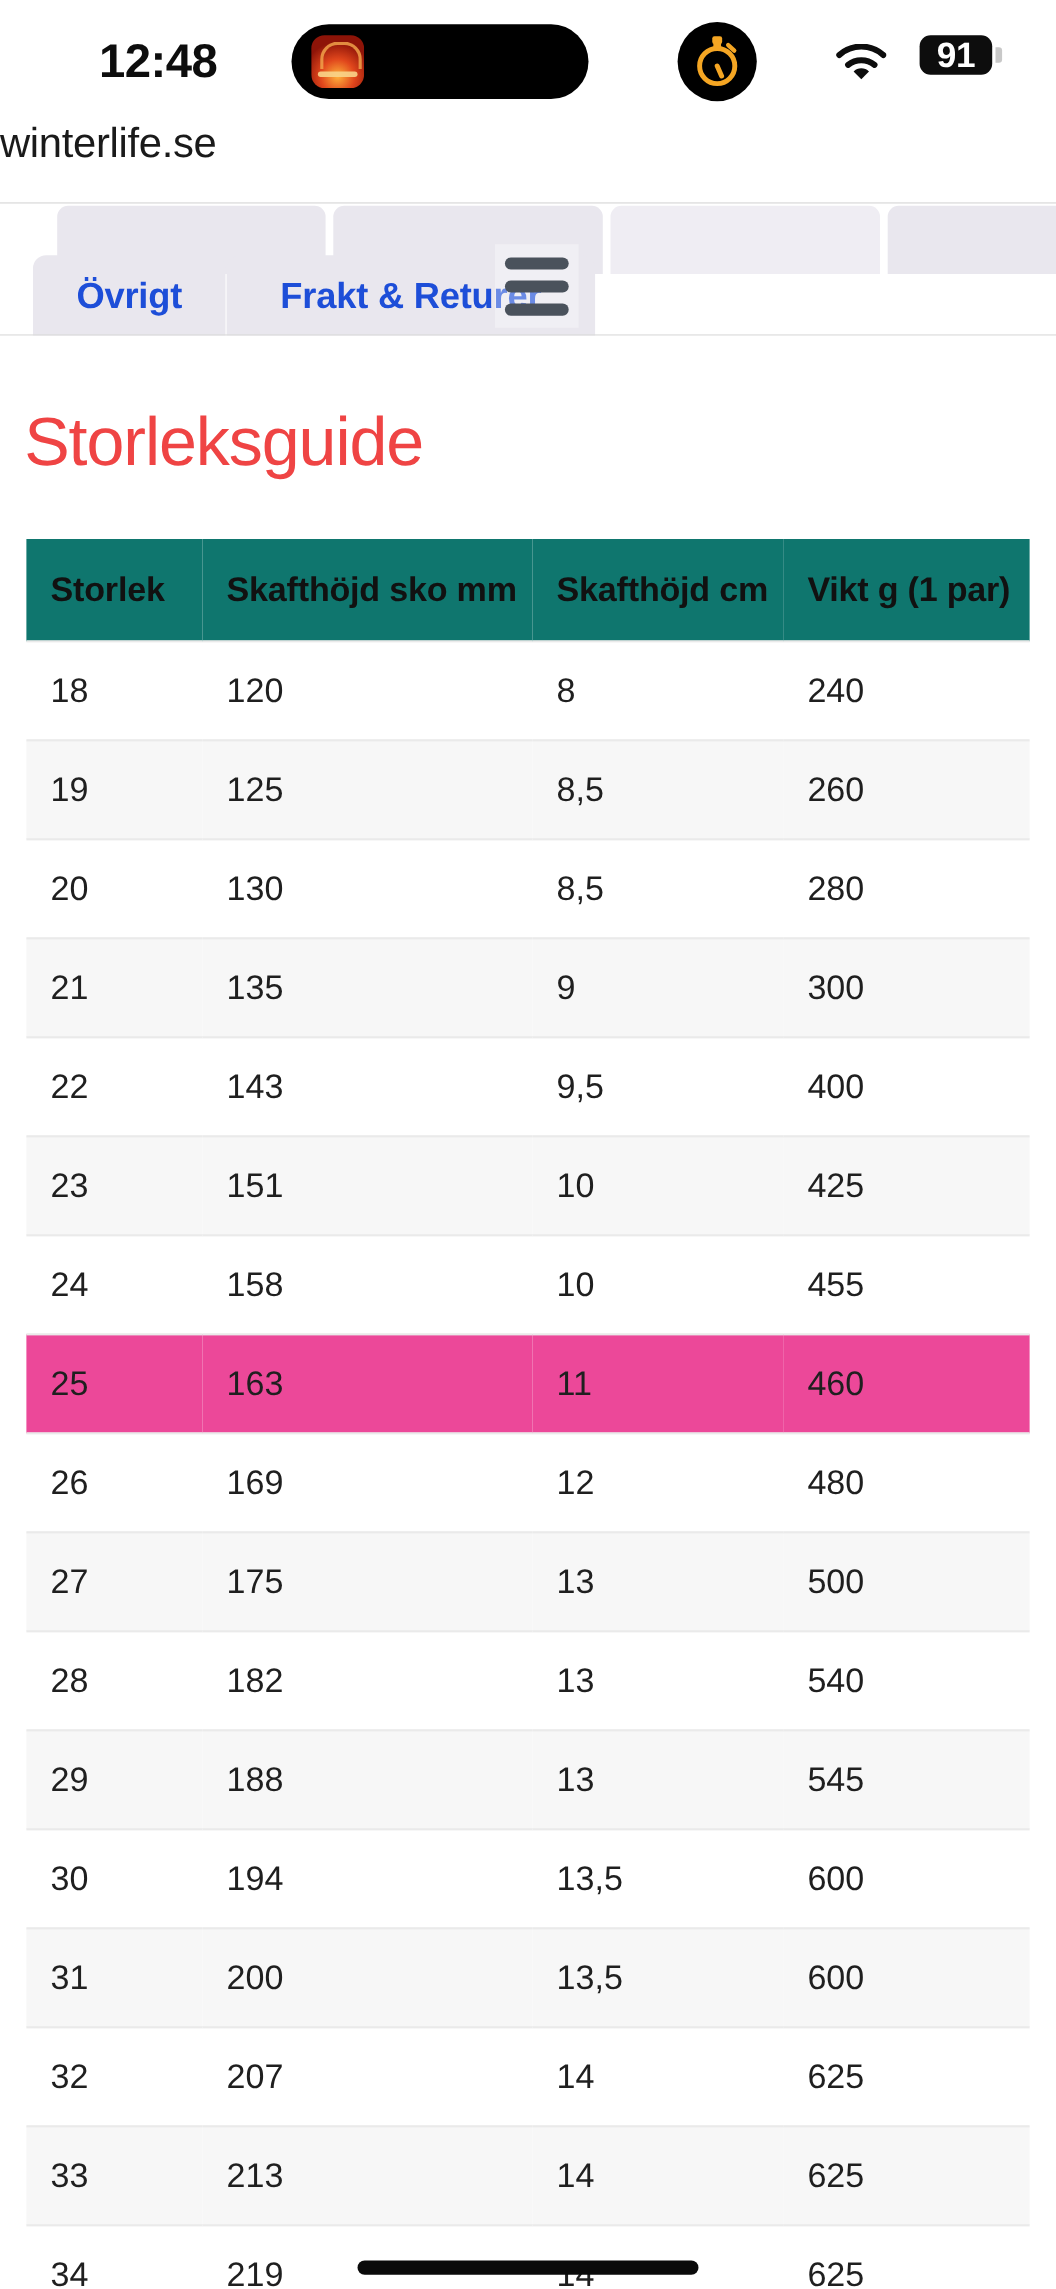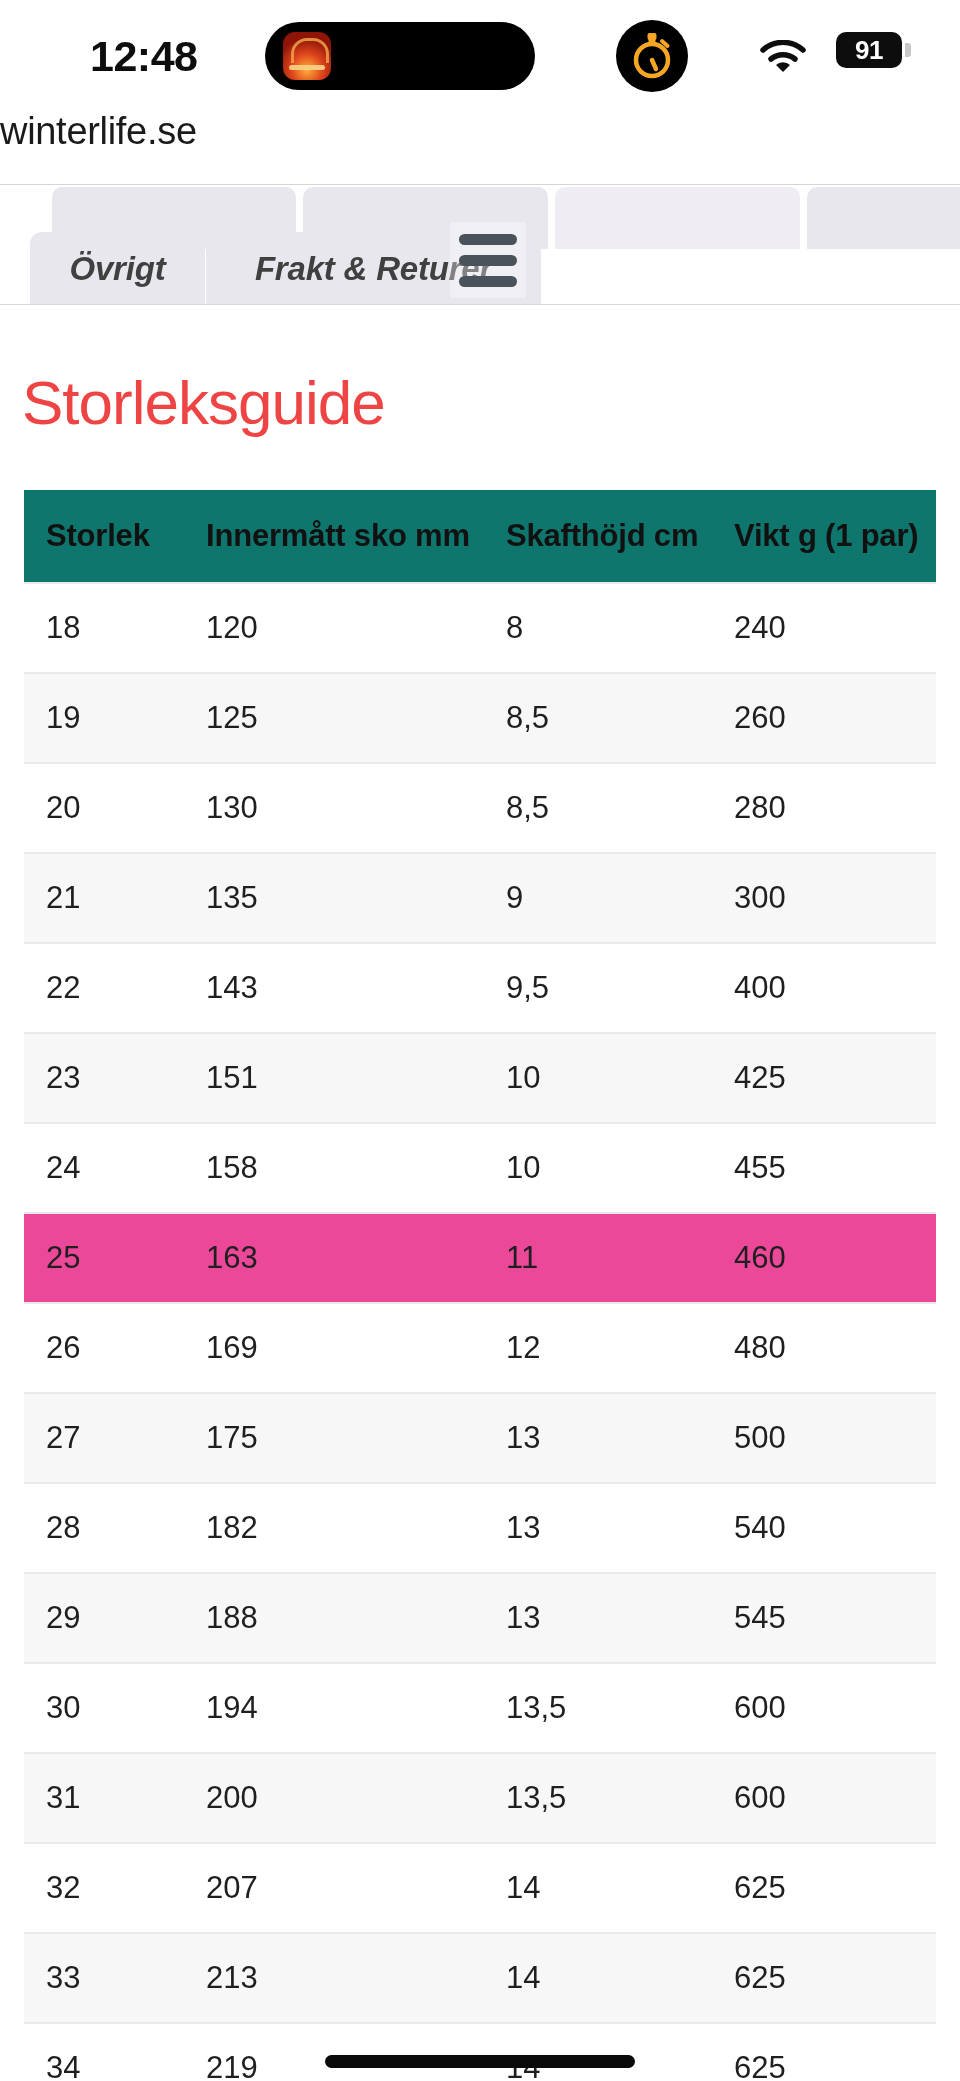--- a/index.html
+++ b/index.html
@@ -94,21 +94,21 @@
   }
   .battery {
     position: absolute;
     left: 836px;
     top: 32px;
     width: 66px;
     height: 36px;
     background: #0d0d0d;
     border-radius: 10px;
     color: #ffffff;
-    font-size: 26px;
+    font-size: 32px;
     font-weight: 700;
     text-align: center;
     line-height: 36px;
     letter-spacing: -0.5px;
   }
   .battery-nub {
     position: absolute;
     left: 905px;
     top: 43px;
     width: 6px;
@@ -156,25 +156,24 @@
   .tab-ghost.g4 { left: 807px; width: 245px; }
   .tab-front {
     position: absolute;
     top: 45px;
     height: 73px;
     background: #e9e7ee;
     border-radius: 12px 12px 0 0;
     display: flex;
     align-items: center;
     justify-content: center;
-    color: #404040;
+    color: #1d4ed8;
     font-size: 33px;
     font-weight: 700;
     letter-spacing: -0.2px;
-    font-style: italic;
   }
   .tab-front.t1 { left: 30px;  width: 175px; }
   .tab-front.t2 { left: 206px; width: 335px; }
   .hamburger {
     position: absolute;
     left: 450px;
     top: 35px;
     width: 76px;
     height: 76px;
     background: rgba(255,255,255,0.35);
@@ -314,21 +313,21 @@
     <table class="size-table">
       <colgroup>
         <col class="c1">
           <col class="c2">
           <col class="c3">
           <col class="c4">
       </colgroup>
       <thead>
         <tr>
           <th>Storlek</th>
-          <th>Innermått sko mm</th>
+          <th>Skafthöjd sko mm</th>
           <th>Skafthöjd cm</th>
           <th>Vikt g (1 par)</th>
         </tr>
       </thead>
       <tbody id="table-body">
           <tr>
             <td>18</td>
             <td>120</td>
             <td>8</td>
             <td>240</td>

